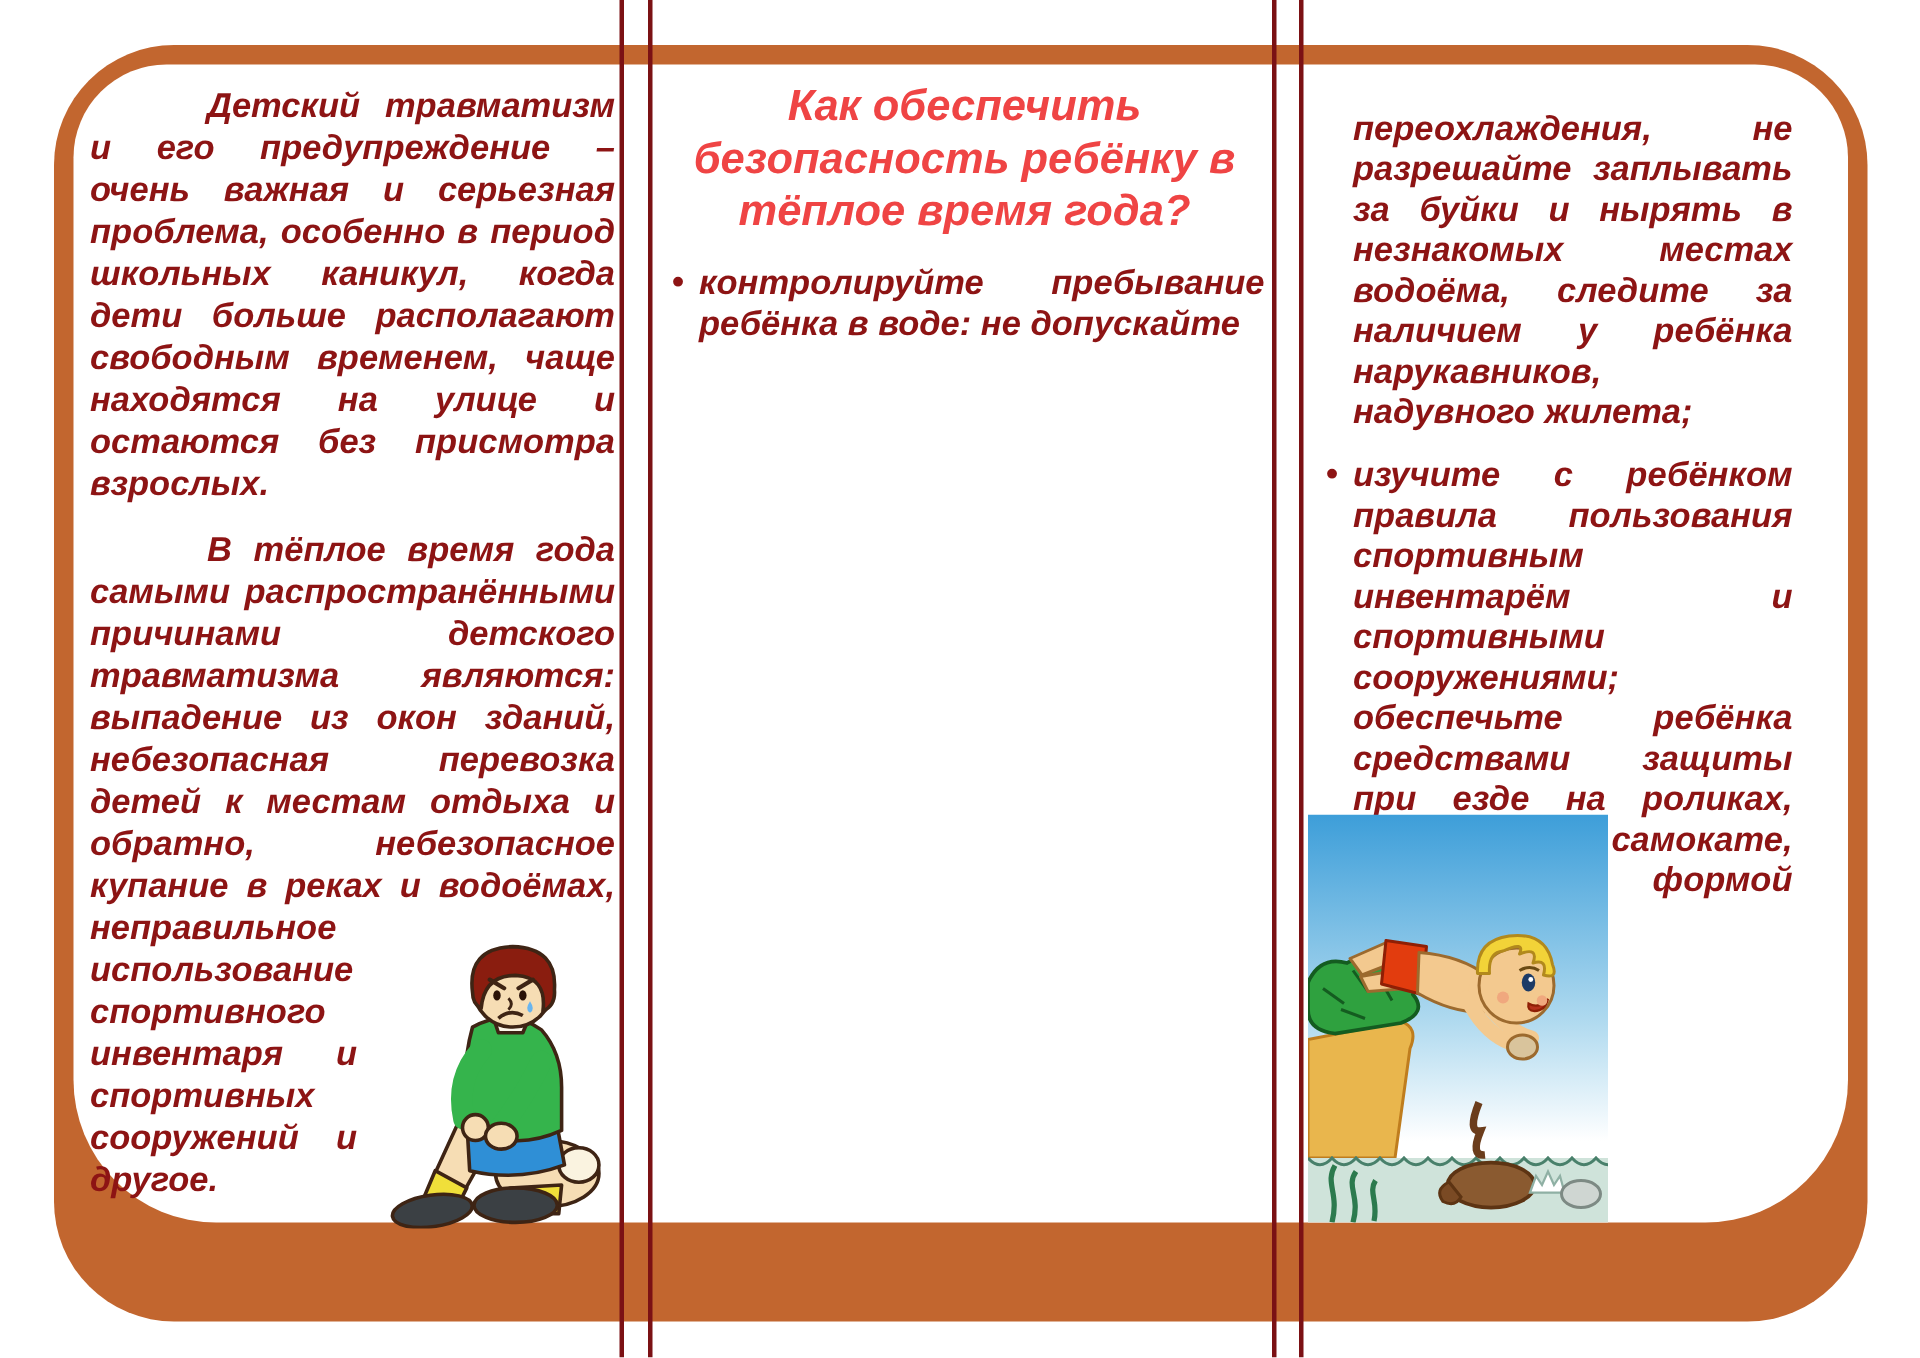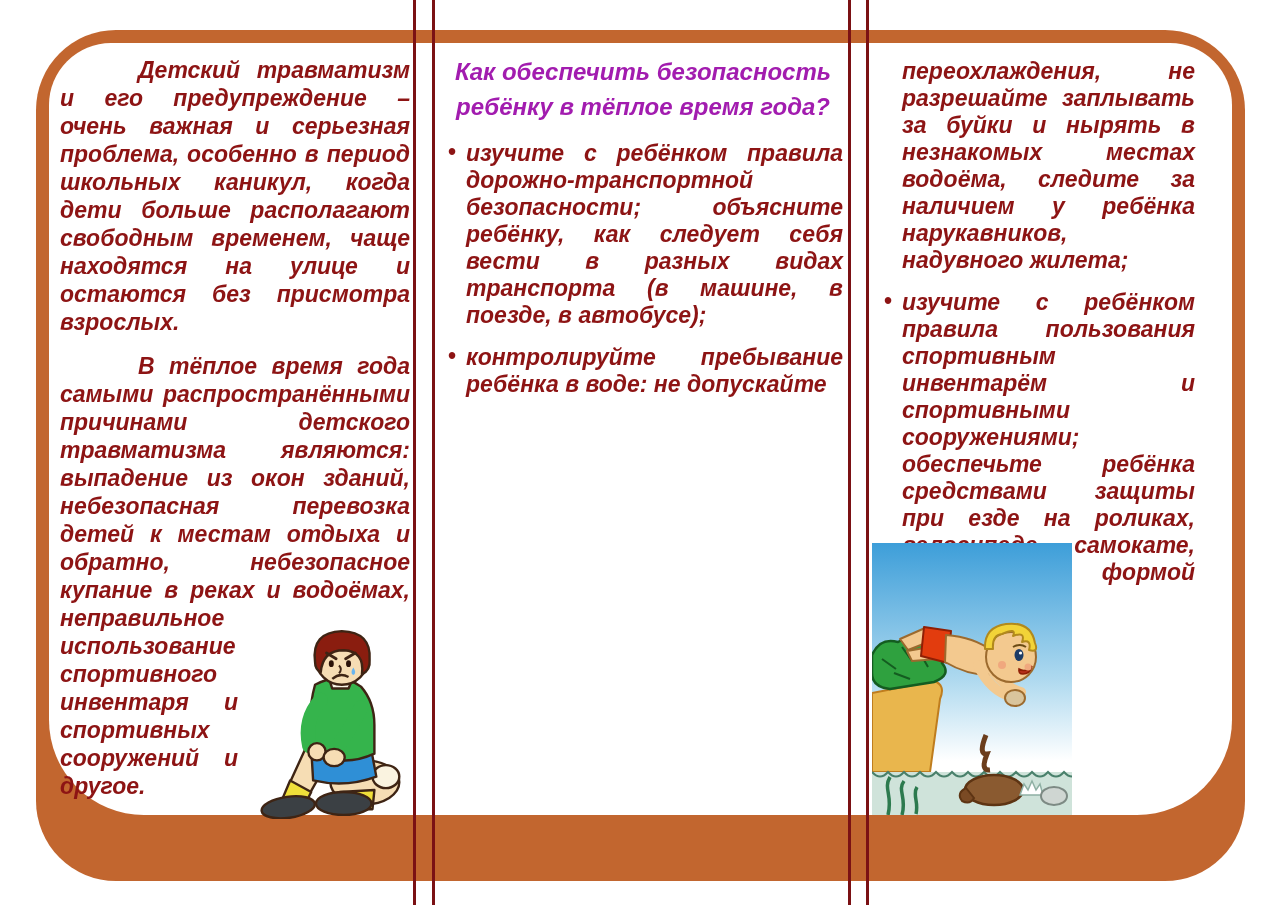--- a/index.html
+++ b/index.html
@@ -27,30 +27,30 @@
   .panel-left{left:60px;top:56px;width:350px;font-size:23px;line-height:28px;}
   .panel-left p{margin:0 0 16px 0;text-indent:78px;}
   .para2-wrap{position:relative;}
   .boy-float{
     float:right;width:172px;height:465px;
     shape-outside:inset(275px 0 0 0);shape-margin:6px;
   }
   .boy-float svg{display:block;margin-top:275px;margin-left:10px;}
   .panel-middle{left:443px;top:54px;width:400px;font-size:23px;line-height:27px;}
   .heading{
-    font-size:24px;line-height:35px;text-align:center;margin:0 0 16px 0;
-    color:#a21caf;font-weight:bold;font-style:italic;
+    font-size:29px;line-height:35px;text-align:center;margin:0 0 16px 0;
+    color:#ef4444;font-weight:bold;font-style:italic;
   }
   ul.bullets{margin:0;padding:0;list-style:none;}
   ul.bullets li{position:relative;padding-left:23px;margin:0 0 15px 0;}
   ul.bullets li::before{
     content:"•";position:absolute;left:5px;top:-1px;font-style:normal;
   }
   .panel-right{left:886px;top:56px;width:309px;font-size:23px;line-height:27px;}
-  .panel-right .continuation{margin:2px 0 15px 0;padding-left:16px;}
+  .panel-right .continuation{margin:16px 0 15px 0;padding-left:16px;}
   .panel-right ul.bullets li{padding-left:16px;}
   .panel-right ul.bullets li::before{left:-2px;}
   .dive-illustration{
     position:absolute;left:872px;top:543px;width:200px;height:272px;z-index:6;
   }
   svg .ol{stroke:#3e2414;stroke-width:2.5;stroke-linejoin:round;stroke-linecap:round;}
 </style>
 </head>
 <body>
 
@@ -98,21 +98,20 @@
           <path d="M88,54 q8,-7 17,-2" stroke="#3e2414" stroke-width="2.5" fill="none"></path>
         </svg>
       </div>
       <p>В тёплое время года самыми распространёнными причинами детского травматизма являются: выпадение из окон зданий, небезопасная перевозка детей к местам отдыха и обратно, небезопасное купание в реках и водоёмах, неправильное использование спортивного инвентаря и спортивных сооружений и другое.</p>
     </div>
   </div>
 
   <div class="panel panel-middle txt">
     <h1 class="heading">Как обеспечить безопасность ребёнку в тёплое время года?</h1>
     <ul class="bullets">
-      <li>изучите с ребёнком правила дорожно-транспортной безопасности; объясните ребёнку, как следует себя вести в разных видах транспорта (в машине, в поезде, в автобусе);</li>
       <li>контролируйте пребывание ребёнка в воде: не допускайте</li>
     </ul>
   </div>
 
   <div class="panel panel-right txt">
     <p class="continuation">переохлаждения, не разрешайте заплывать за буйки и нырять в незнакомых местах водоёма, следите за наличием у ребёнка нарукавников, надувного жилета;</p>
     <ul class="bullets">
       <li>изучите с ребёнком правила пользования спортивным инвентарём и спортивными сооружениями; обеспечьте ребёнка средствами защиты при езде на роликах, велосипеде, самокате, удобной формой одежды.</li>
     </ul>
   </div>

